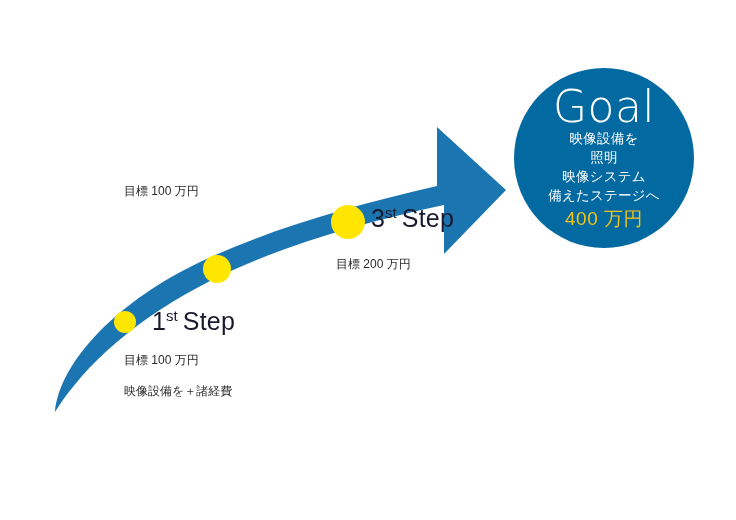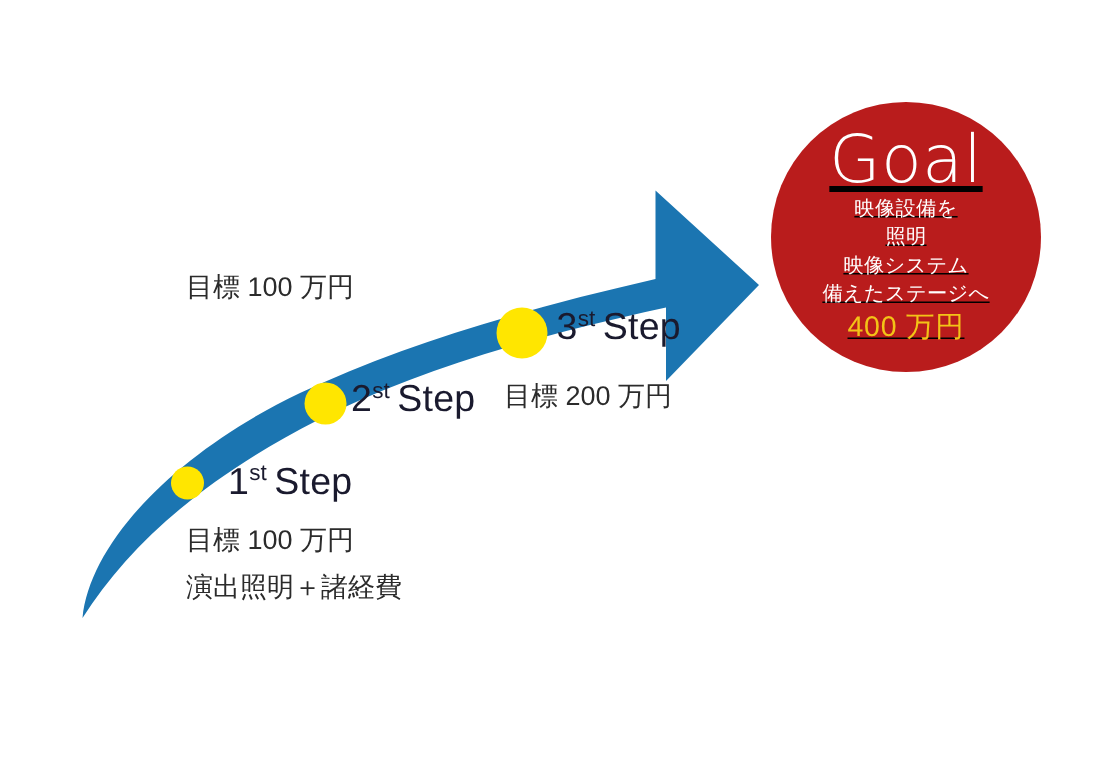--- a/index.html
+++ b/index.html
@@ -45,21 +45,21 @@
   .step-label .word {
     font-size: 25px;
     margin-left: 5px;
   }
 
   
   .step-desc {
     position: absolute;
     white-space: nowrap;
     color: #2b2b2b;
-    font-size: 18px;
+    font-size: 12px;
     line-height: 31px;
   }
   .step-desc div {
     white-space: nowrap;
   }
 
   
   #goal-circle {
     position: absolute;
     left: 514px;
@@ -105,38 +105,35 @@
     <circle cx="125" cy="322" r="11" fill="#ffe600"></circle>
     <circle cx="217" cy="269" r="14" fill="#ffe600"></circle>
     <circle cx="348" cy="222" r="17" fill="#ffe600"></circle>
   </svg>
 
   <div class="step-label" style="left:136px; top:308px;padding-left:16px;">
     <span class="num">1</span><span class="ord">st</span><span class="word">Step</span>
   </div>
   <div class="step-desc" style="left:124px; top:345px;">
     <div>目標 100 万円</div>
-    <div>演出照明＋諸経費</div>
+    <div>映像設備を＋諸経費</div>
   </div>
 
-  <div class="step-label" style="left:234px; top:253px;">
-    <span class="num">2</span><span class="ord">st</span><span class="word">Step</span>
-  </div>
   <div class="step-desc" style="left:124px; top:176px;">
     <div>目標 100 万円</div>
   </div>
 
   <div class="step-label" style="left:371px; top:205px;">
     <span class="num">3</span><span class="ord">st</span><span class="word">Step</span>
   </div>
   <div class="step-desc" style="left:336px; top:249px;">
     <div>目標 200 万円</div>
   </div>
 
-  <div id="goal-circle" style="background: #b91c1c; text-decoration: underline;">
+  <div id="goal-circle" style="background: #0369a1;">
     <div id="goal-title">Goal</div>
     <div class="goal-line">映像設備を</div>
     <div class="goal-line">照明</div>
     <div class="goal-line">映像システム</div>
     <div class="goal-line">備えたステージへ</div>
     <div id="goal-amount" style="color: rgb(243, 195, 23);">400 万円</div>
   </div>
 
 </div>
 

